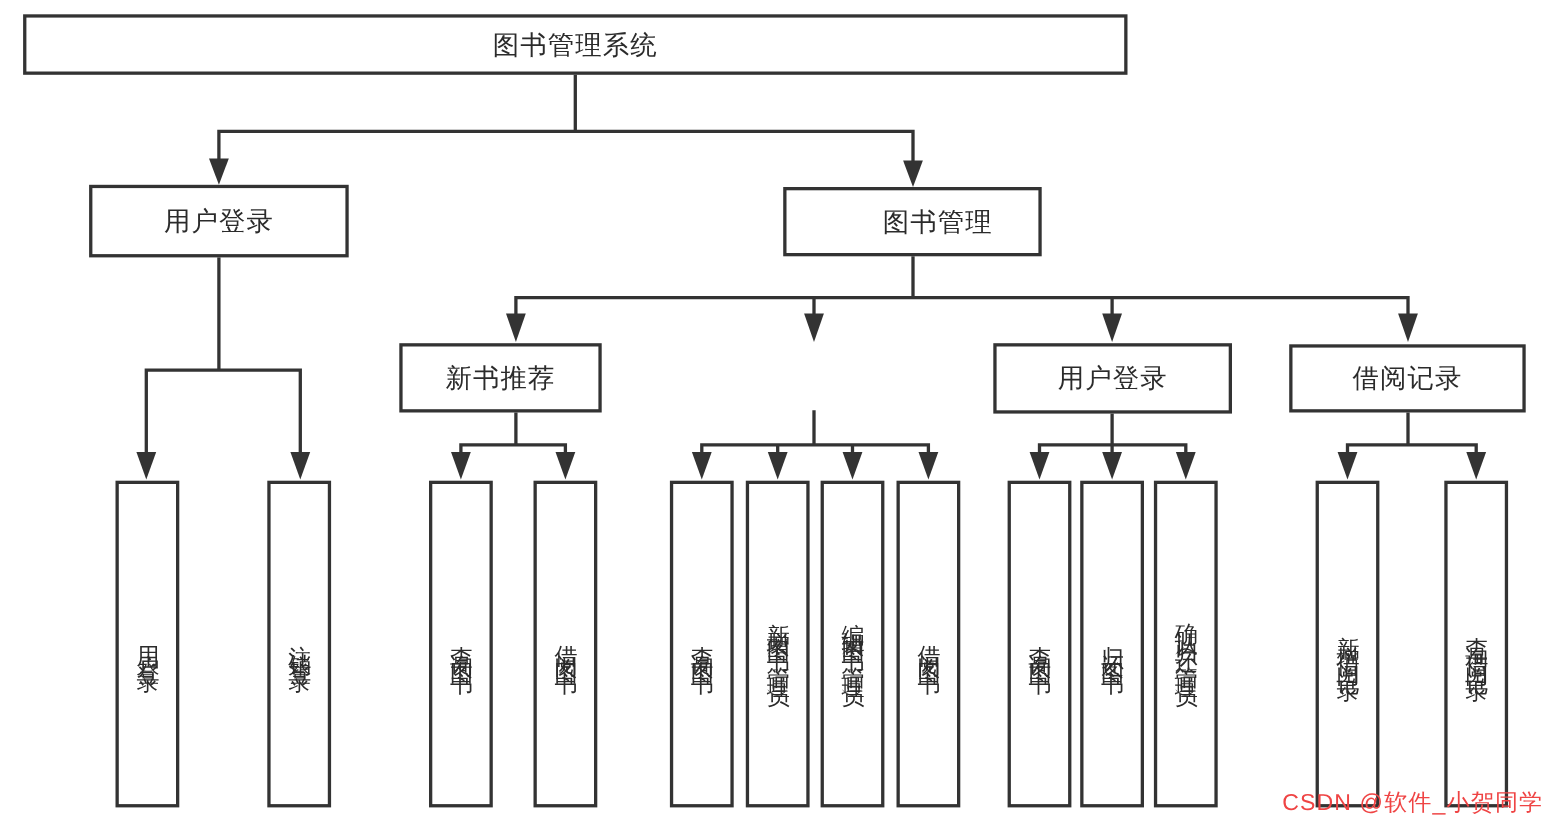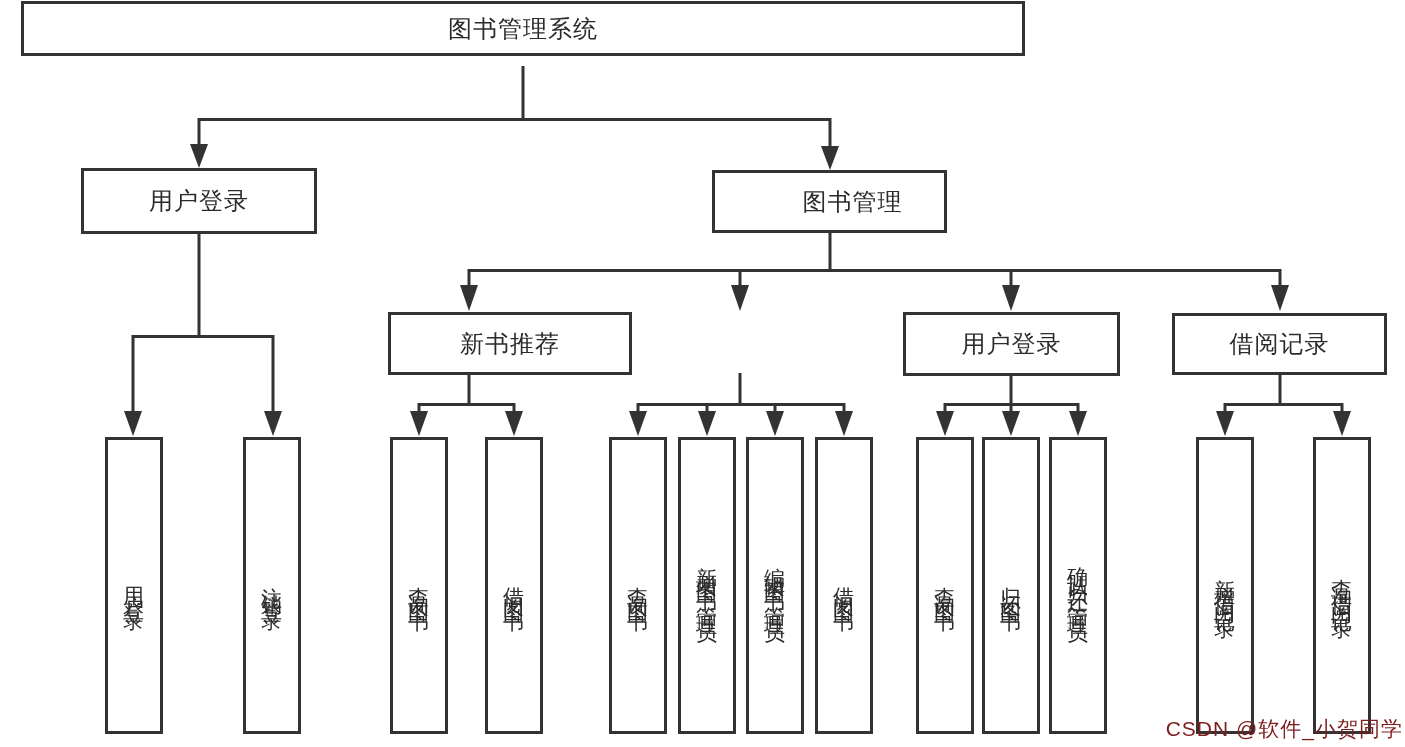--- a/index.html
+++ b/index.html
@@ -30,21 +30,21 @@
     writing-mode: vertical-rl;
     text-orientation: mixed;
     letter-spacing: 8px;
     line-height: 1;
   }
   .watermark {
     position: absolute;
     right: 2px;
     bottom: 4px;
     font-size: 21px;
-    color: #7f1d1d;
+    color: #ef4444;
     letter-spacing: 1px;
     z-index: 5;
     white-space: nowrap;
   }
 </style>
 </head>
 <body>
 
 <div id="canvas">
 
@@ -84,32 +84,32 @@
       <polygon class="ah" points="1002,411 1020,411 1011,436"></polygon>
       <polygon class="ah" points="1069,411 1087,411 1078,436"></polygon>
     </g>
     <g>
       <path class="cl" d="M1280 373 V404.5 M1225 404.5 H1342 M1225 403 V413 M1342 403 V413"></path>
       <polygon class="ah" points="1216,411 1234,411 1225,436"></polygon>
       <polygon class="ah" points="1333,411 1351,411 1342,436"></polygon>
     </g>
   </svg>
 
-  <div class="box box-h" style="left:21px; top:1px; width:1004px; height:55px;">
+  <div class="box box-h" style="left:21px; top:13px; width:1004px; height:55px;">
     <span>图书管理系统</span>
   </div>
 
   <div class="box box-h" style="left:81px; top:168px; width:236px; height:66px;">
     <span>用户登录</span>
   </div>
   <div class="box box-h" style="left:712px; top:170px; width:235px; height:63px;padding-left:46px;">
     <span>图书管理</span>
   </div>
 
-  <div class="box box-h" style="left:363px; top:312px; width:244px; height:63px;margin-left:25px;">
+  <div class="box box-h" style="left:363px; top:312px; width:184px; height:63px;">
     <span>新书推荐</span>
   </div>
   <div class="box box-h" style="left:903px; top:312px; width:217px; height:64px;">
     <span>用户登录</span>
   </div>
   <div class="box box-h" style="left:1172px; top:313px; width:215px; height:62px;">
     <span>借阅记录</span>
   </div>
 
   <div class="box box-v" style="left:105px; top:437px; width:58px; height:297px;">

